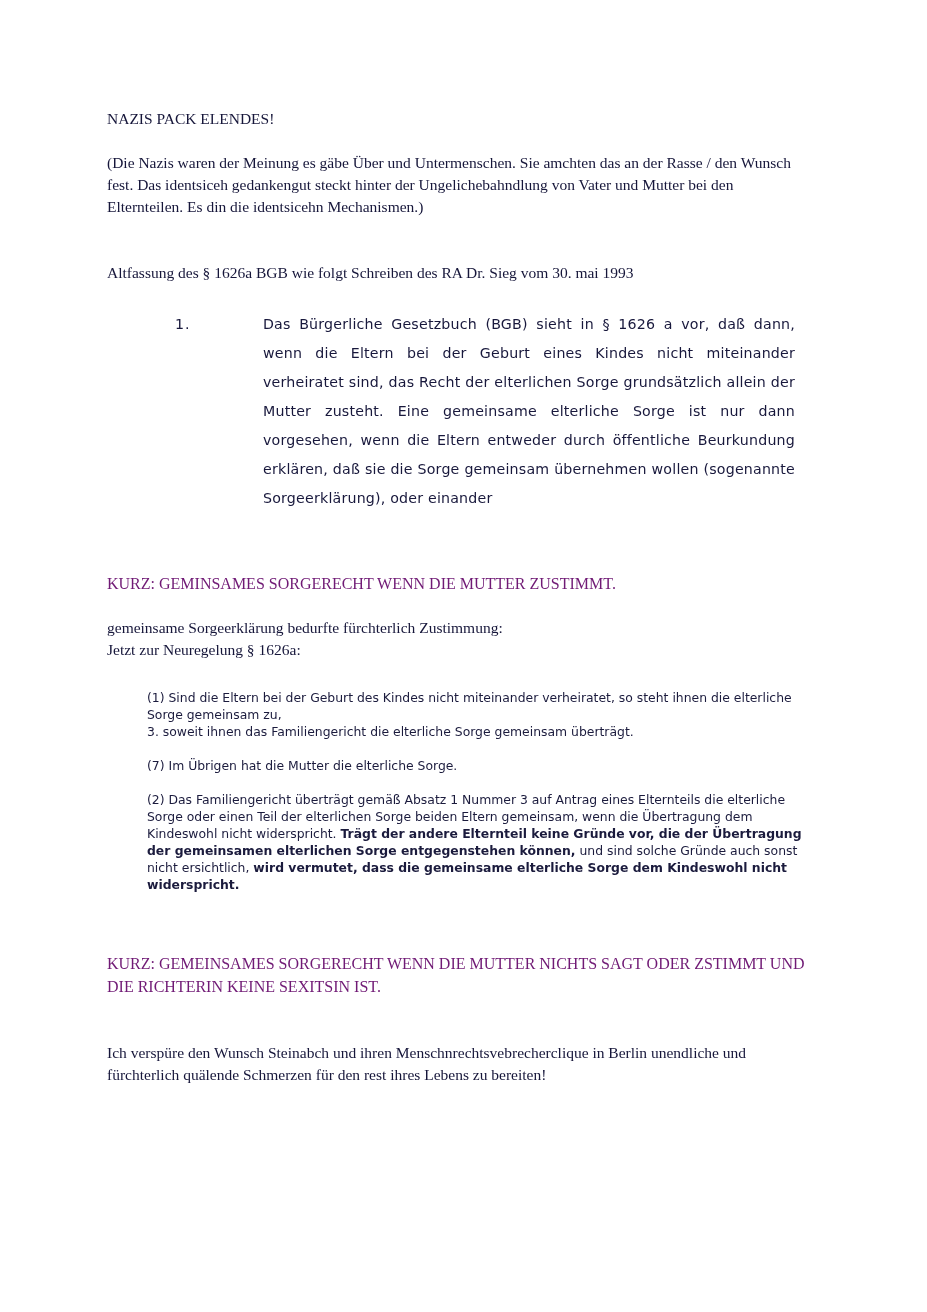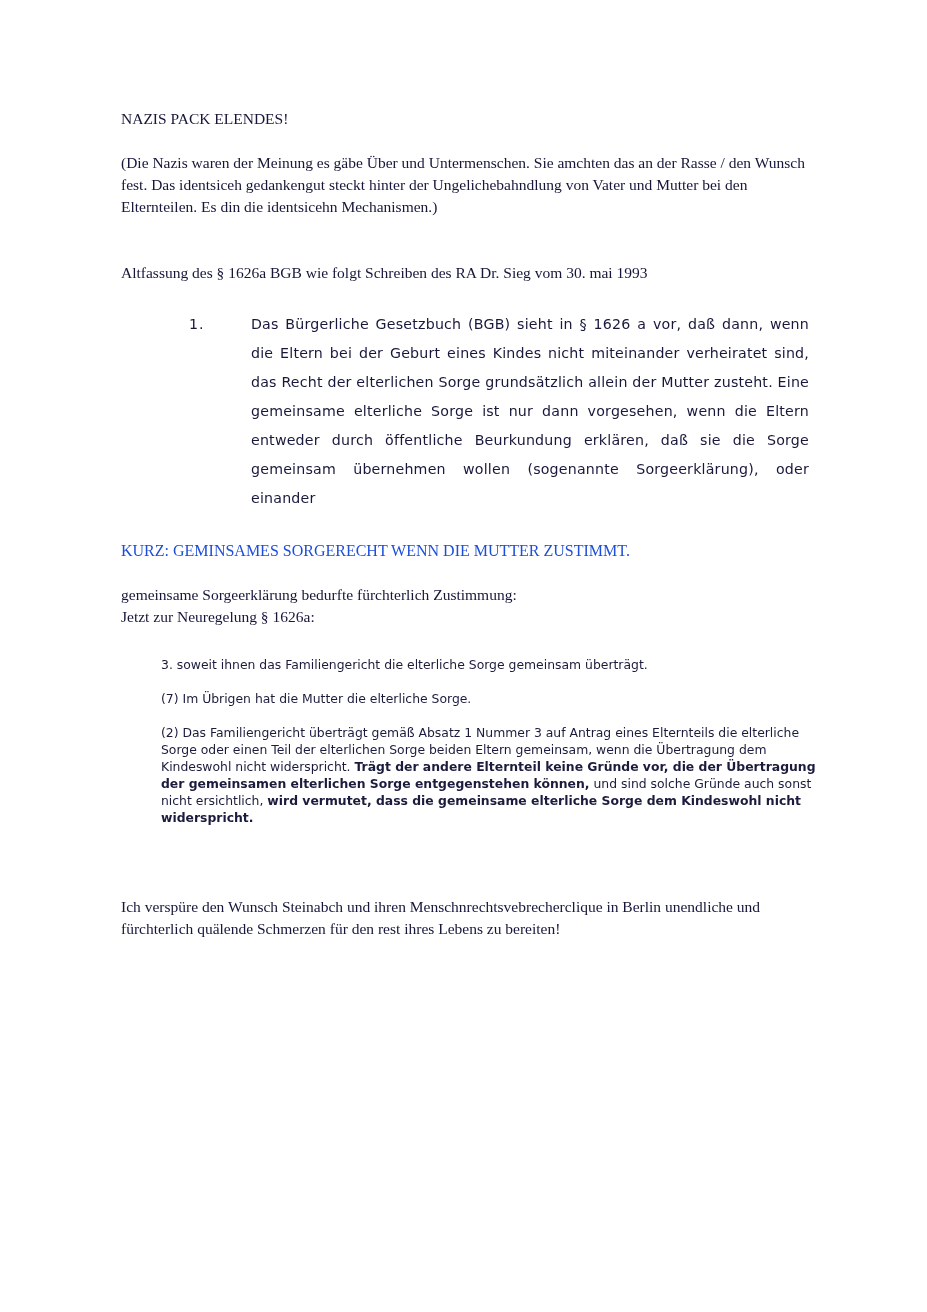--- a/index.html
+++ b/index.html
@@ -18,21 +18,21 @@
   .page {
     position: absolute;
     left: 0;
     top: 0;
     width: 927px;
     height: 1312px;
     background: #ffffff;
   }
   .content {
     position: absolute;
-    left: 121px;
+    left: 107px;
     top: 108px;
     width: 700px;
   }
   p {
     margin: 0 0 0 0;
   }
   .serif-block {
     font-family: "Liberation Serif", serif;
     font-size: 15.5px;
     line-height: 22px;
@@ -56,29 +56,30 @@
   .quote-block .num {
     position: absolute;
     left: 0;
     top: 0;
     width: 28px;
     font-family: "DejaVu Sans", sans-serif;
     font-size: 14.2px;
     letter-spacing: 1px;
   }
   .quote-block .qtext {
-    margin-left: 62px;
+    margin-left: 88px;
     text-align: justify;
   }
 
   .heading-caps {
     font-family: "Liberation Serif", serif;
     font-size: 16px;
     line-height: 23px;
-    color: #1d4ed8;
+    color: #701a75;
+    margin-top: 33px;
   }
 
   
   .law-block {
     margin-left: 40px;
     width: 660px;
     font-family: "DejaVu Sans", sans-serif;
     font-size: 12.4px;
     line-height: 17px;
     color: #1b1b3d;
@@ -118,29 +119,31 @@
     <p class="heading-caps">KURZ: GEMINSAMES SORGERECHT WENN DIE MUTTER ZUSTIMMT.</p>
 
     <div class="gap-med"></div>
 
     <p class="serif-block tight">gemeinsame Sorgeerklärung bedurfte fürchterlich Zustimmung:</p>
     <p class="serif-block tight">Jetzt zur Neuregelung § 1626a:</p>
 
     <div style="height:28px"></div>
 
     <div class="law-block">
+      <p>(1) Sind die Eltern bei der Geburt des Kindes nicht miteinander verheiratet, so steht ihnen die elterliche Sorge gemeinsam zu,</p>
       <p>3. soweit ihnen das Familiengericht die elterliche Sorge gemeinsam überträgt.</p>
       <div class="spacer"></div>
       <p>(7) Im Übrigen hat die Mutter die elterliche Sorge.</p>
       <div class="spacer"></div>
       <p><span>(2) Das Familiengericht überträgt gemäß Absatz 1 Nummer 3 auf Antrag eines Elternteils die elterliche Sorge oder einen Teil der elterlichen Sorge beiden Eltern gemeinsam, wenn die Übertragung dem Kindeswohl nicht widerspricht. </span><b>Trägt der andere Elternteil keine Gründe vor, die der Übertragung der gemeinsamen elterlichen Sorge entgegenstehen können,</b><span> und sind solche Gründe auch sonst nicht ersichtlich, </span><b>wird vermutet, dass die gemeinsame elterliche Sorge dem Kindeswohl nicht widerspricht.</b></p>
     </div>
 
     <div style="height:26px"></div>
 
+    <p class="heading-caps">KURZ: GEMEINSAMES SORGERECHT WENN DIE MUTTER NICHTS SAGT ODER ZSTIMMT UND DIE RICHTERIN KEINE SEXITSIN IST.</p>
 
     <div class="gap-med"></div>
 
 
     <div class="gap-med"></div>
 
     <p class="serif-block">Ich verspüre den Wunsch Steinabch und ihren Menschnrechtsvebrecherclique in Berlin unendliche und fürchterlich quälende Schmerzen für den rest ihres Lebens zu bereiten!</p>
 
   </div>
 </div>

